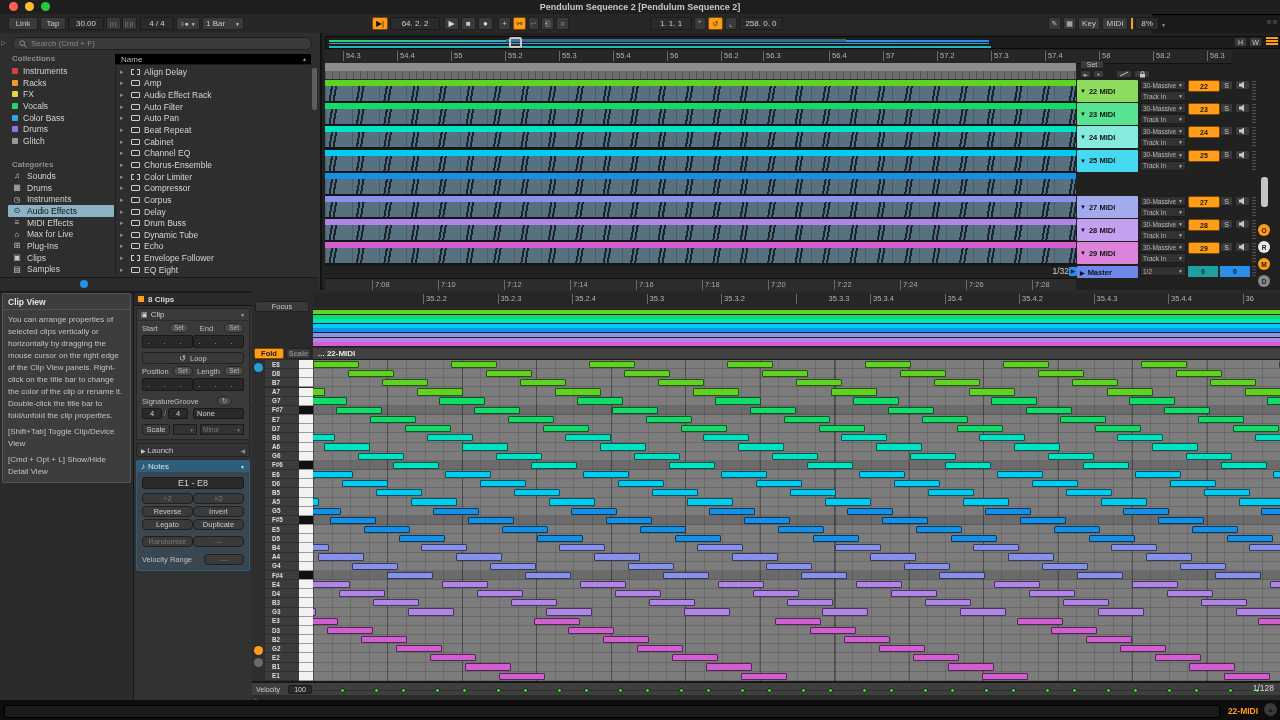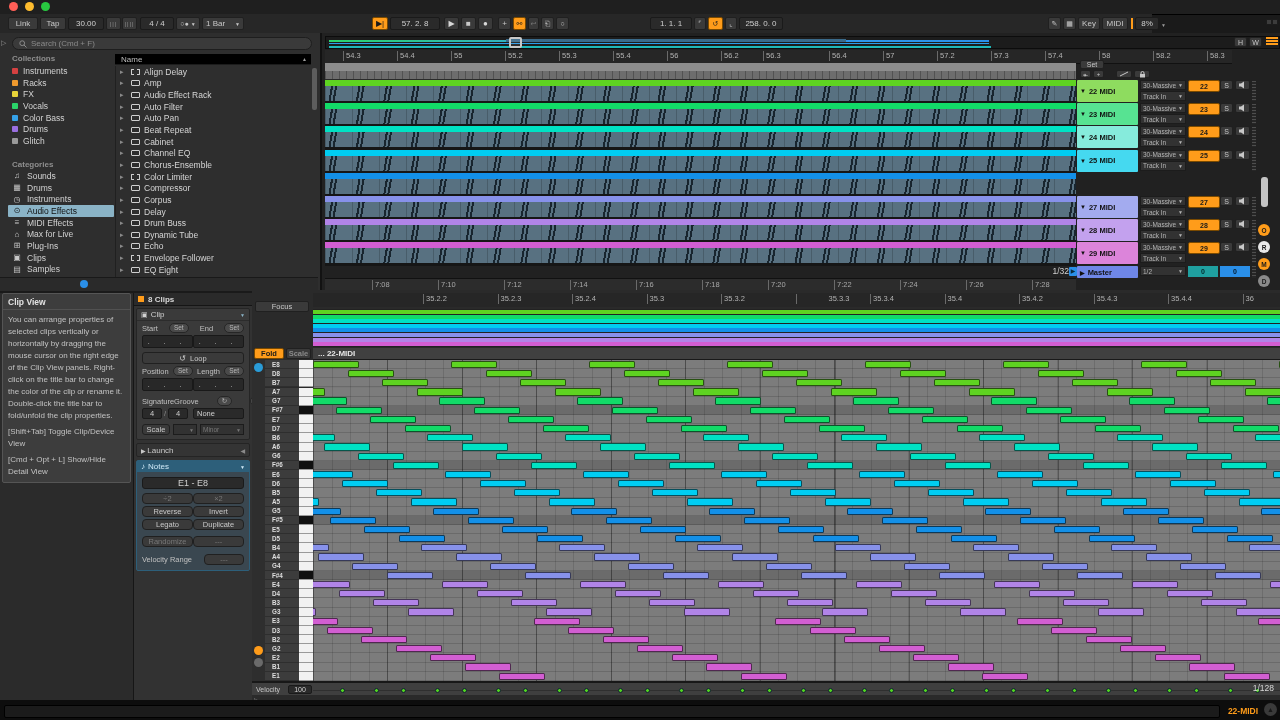--- a/index.html
+++ b/index.html
@@ -103,20 +103,21 @@
 </style>
 </head>
 <body>
 
 <div id="app">
 
   <div class="abs titlebar">
     <span class="abs tl" style="left:9px;background:#ff5f57"></span>
     <span class="abs tl" style="left:25px;background:#febc2e"></span>
     <span class="abs tl" style="left:41px;background:#28c840"></span>
+    <span class="abs title-text">Pendulum Sequence 2  [Pendulum Sequence 2]</span>
   </div>
 
   <div class="abs transport">
     <div class="btn t-btn" style="left:8px;width:30px">Link</div>
     <div class="btn t-btn" style="left:40px;width:26px">Tap</div>
     <div class="valbox t-btn" style="left:68px;width:36px">30.00</div>
     <div class="btn t-btn tick" style="left:106px;width:15px">|||</div>
     <div class="btn t-btn tick" style="left:122px;width:15px">||||</div>
     <div class="valbox t-btn" style="left:140px;width:34px">4 / 4</div>
     <div class="btn t-btn" style="left:176px;width:24px">
@@ -124,21 +125,21 @@
         <span style="font-size:5px;margin-left:2px">▼</span>
     </div>
     <div class="btn t-btn" style="left:202px;width:42px;justify-content:space-between;padding:0 3px">
       <span>1 Bar</span>
         <span style="font-size:5px">▼</span>
     </div>
 
     <div class="btn t-btn orange" style="left:372px;width:16px">
         <span style="font-size:8px">▶|</span>
       </div>
-    <div class="valbox t-btn" style="left:390px;width:50px">57. 2. 8</div>
+    <div class="valbox t-btn" style="left:390px;width:50px">64. 2. 2</div>
     <div class="btn t-btn" style="left:444px;width:15px">
         <span style="color:#d8d8d8">▶</span>
       </div>
     <div class="btn t-btn" style="left:461px;width:15px">
         <span>■</span>
       </div>
     <div class="btn t-btn" style="left:478px;width:15px">
         <span style="color:#d8d8d8">●</span>
       </div>
     <div class="btn t-btn" style="left:498px;width:13px">

